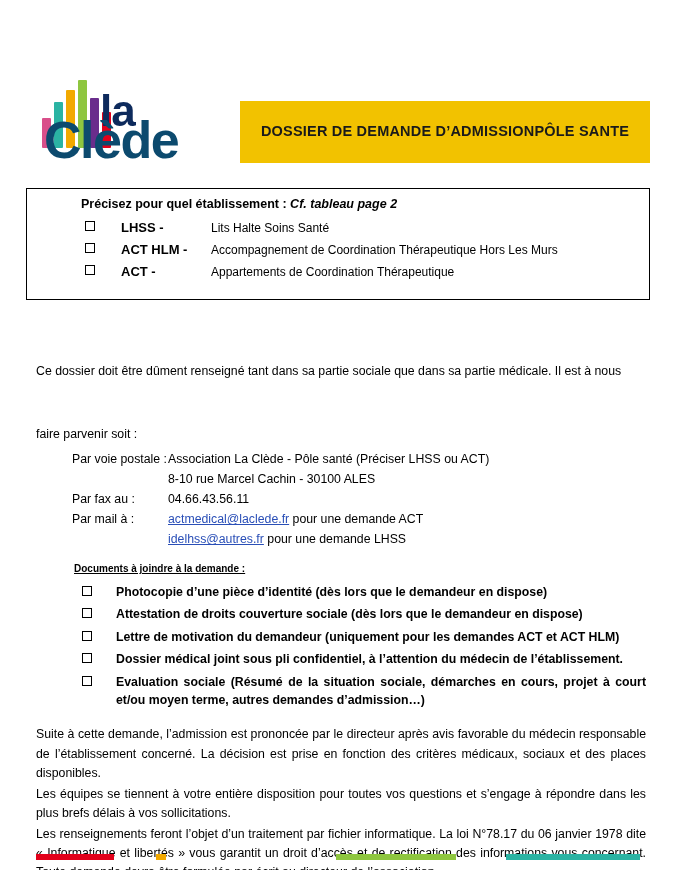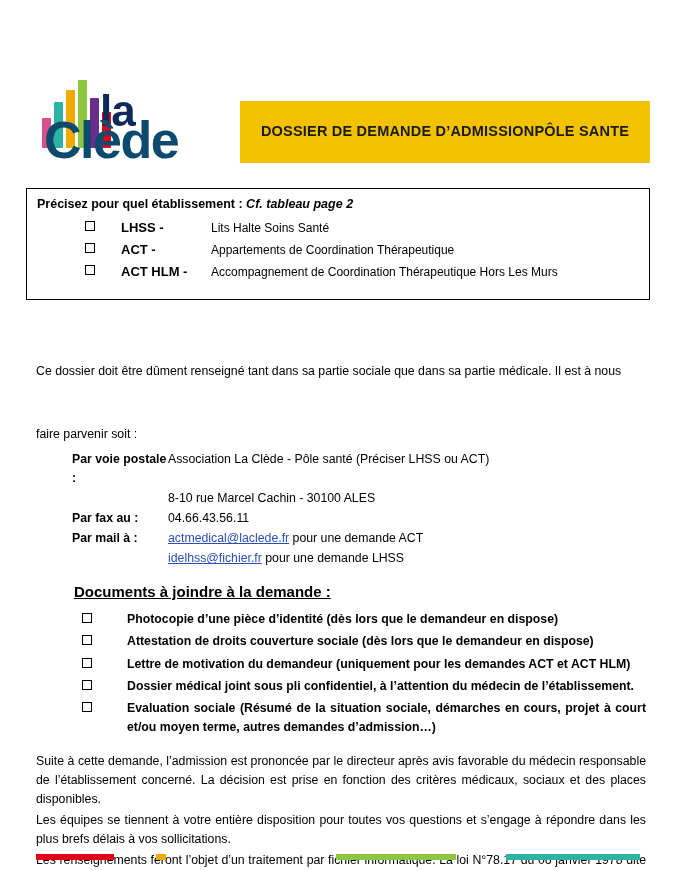--- a/index.html
+++ b/index.html
@@ -100,20 +100,21 @@
     width: 624px;
     height: 112px;
     border: 1px solid #000;
     box-sizing: border-box;
     padding: 8px 10px 0 10px;
   }
   .etab-intro {
     font-weight: bold;
     font-size: 12.5px;
     margin-bottom: 9px;
+    margin-left: 44px;
   }
   .etab-intro .ital {
     font-style: italic;
     font-weight: bold;
   }
   .etab-row {
     display: flex;
     align-items: baseline;
     margin-bottom: 7px;
     padding-left: 48px;
@@ -157,41 +158,39 @@
   }
   .contact-row {
     display: flex;
     margin-bottom: 1px;
   }
   .contact-label {
     width: 132px;
     flex: 0 0 auto;
     padding-left: 36px;
     box-sizing: border-box;
-    font-weight: bold;
   }
   .contact-value { flex: 1 1 auto; }
   .mail-link {
     color: #2a4fb7;
     text-decoration: underline;
   }
 
   .docs-title {
     margin-top: 12px;
     margin-left: 38px;
     font-weight: bold;
-    font-size: 15px;
+    font-size: 10px;
     text-decoration: underline;
     margin-bottom: 6px;
   }
   .doc-row {
     display: flex;
     margin-bottom: 4px;
     padding-left: 46px;
-    gap: 11px;
   }
   .doc-chk {
     width: 8px;
     height: 8px;
     border: 1px solid #000;
     margin-right: 24px;
     flex: 0 0 auto;
     position: relative;
     top: 3px;
   }
@@ -254,27 +253,27 @@
       <span>Précisez pour quel établissement : </span><span class="ital">Cf. tableau page 2</span>
     </div>
     <div id="etab-rows">
         <div class="etab-row">
           <span class="chk"></span>
           <span class="etab-code">LHSS -</span>
           <span class="etab-desc">Lits Halte Soins Santé</span>
         </div>
         <div class="etab-row">
           <span class="chk"></span>
+          <span class="etab-code">ACT HLM -</span>
+          <span class="etab-desc">Accompagnement de Coordination Thérapeutique Hors Les Murs</span>
+        </div>
+        <div class="etab-row">
+          <span class="chk"></span>
           <span class="etab-code">ACT -</span>
           <span class="etab-desc">Appartements de Coordination Thérapeutique</span>
-        </div>
-        <div class="etab-row">
-          <span class="chk"></span>
-          <span class="etab-code">ACT HLM -</span>
-          <span class="etab-desc">Accompagnement de Coordination Thérapeutique Hors Les Murs</span>
         </div>
       </div>
   </div>
 
   <div class="body">
     <div class="p-justify">Ce dossier doit être dûment renseigné tant dans sa partie sociale que dans sa partie médicale. Il est à nous</div>
     <div class="p-justify">faire parvenir soit :</div>
 
     <div class="contact-block" id="contact-rows">
         <div class="contact-row">
@@ -288,21 +287,21 @@
         <div class="contact-row">
           <span class="contact-label">Par fax au :</span>
           <span class="contact-value">04.66.43.56.11</span>
         </div>
         <div class="contact-row">
           <span class="contact-label">Par mail à :</span>
           <span class="contact-value"><span class="mail-link">actmedical@laclede.fr</span> pour une demande ACT</span>
         </div>
         <div class="contact-row">
           <span class="contact-label"></span>
-          <span class="contact-value"><span class="mail-link">idelhss@fichier.fr</span> pour une demande LHSS</span>
+          <span class="contact-value"><span class="mail-link">idelhss@autres.fr</span> pour une demande LHSS</span>
         </div>
       </div>
 
     <div class="docs-title">Documents à joindre à la demande :</div>
     <div id="doc-rows">
         <div class="doc-row">
           <span class="doc-chk"></span>
           <span class="doc-text">Photocopie d’une pièce d’identité (dès lors que le demandeur en dispose)</span>
         </div>
         <div class="doc-row">

